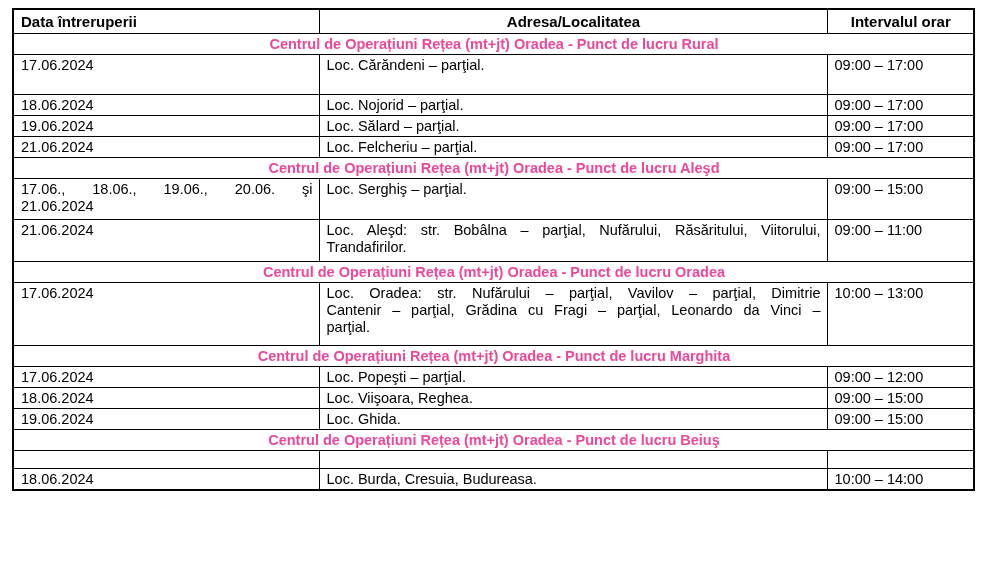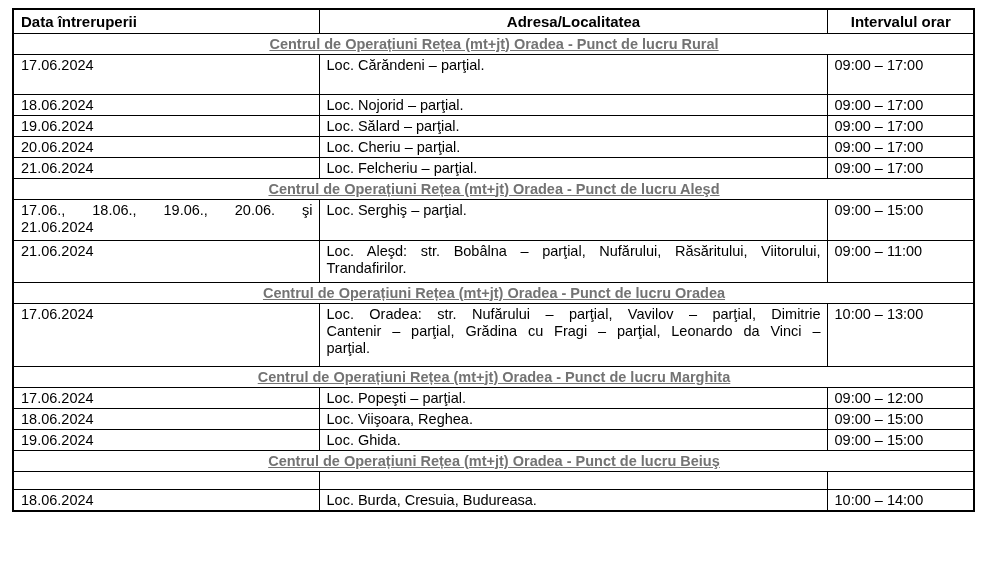--- a/index.html
+++ b/index.html
@@ -27,27 +27,26 @@
   }
   table.sched th {
     font-size: 15px;
     font-weight: bold;
     vertical-align: middle;
     padding-top: 2px; padding-bottom: 2px; margin-left: 33px;
   }
   th.al-left { text-align: left; padding-left: 9px; }
   th.al-center { text-align: center; }
   td.section-cell {
-    color: #737373;
+    color: #ec4899;
     font-weight: bold;
     text-align: center;
     font-size: 15px;
     vertical-align: middle;
     padding: 1px 4px;
-    text-decoration: underline;
   }
   td.time-cell { padding-left: 8px; margin-top: 20px; }
   .line { display: block; }
   .jline { text-align: justify; text-align-last: justify; }
   .b { font-weight: normal; }
 </style>
 </head>
 <body>
 
 <div class="page">
@@ -85,29 +84,20 @@
             <div class="line"><span>Loc. </span><span class="b">Nojorid</span><span> – parţial.</span></div>
           </td>
           <td class="time-cell">09:00 – 17:00</td>
         </tr>
         <tr style="height: 21px;">
           <td class="date-cell">
             <div class="line">19.06.2024</div>
           </td>
           <td class="addr-cell">
             <div class="line"><span>Loc. </span><span class="b">Sălard</span><span> – parţial.</span></div>
-          </td>
-          <td class="time-cell">09:00 – 17:00</td>
-        </tr>
-        <tr style="height: 21px;">
-          <td class="date-cell">
-            <div class="line">20.06.2024</div>
-          </td>
-          <td class="addr-cell">
-            <div class="line"><span>Loc. </span><span class="b">Cheriu</span><span> – parţial.</span></div>
           </td>
           <td class="time-cell">09:00 – 17:00</td>
         </tr>
         <tr style="height: 21px;">
           <td class="date-cell">
             <div class="line">21.06.2024</div>
           </td>
           <td class="addr-cell">
             <div class="line"><span>Loc. </span><span class="b">Felcheriu</span><span> – parţial.</span></div>
           </td>

